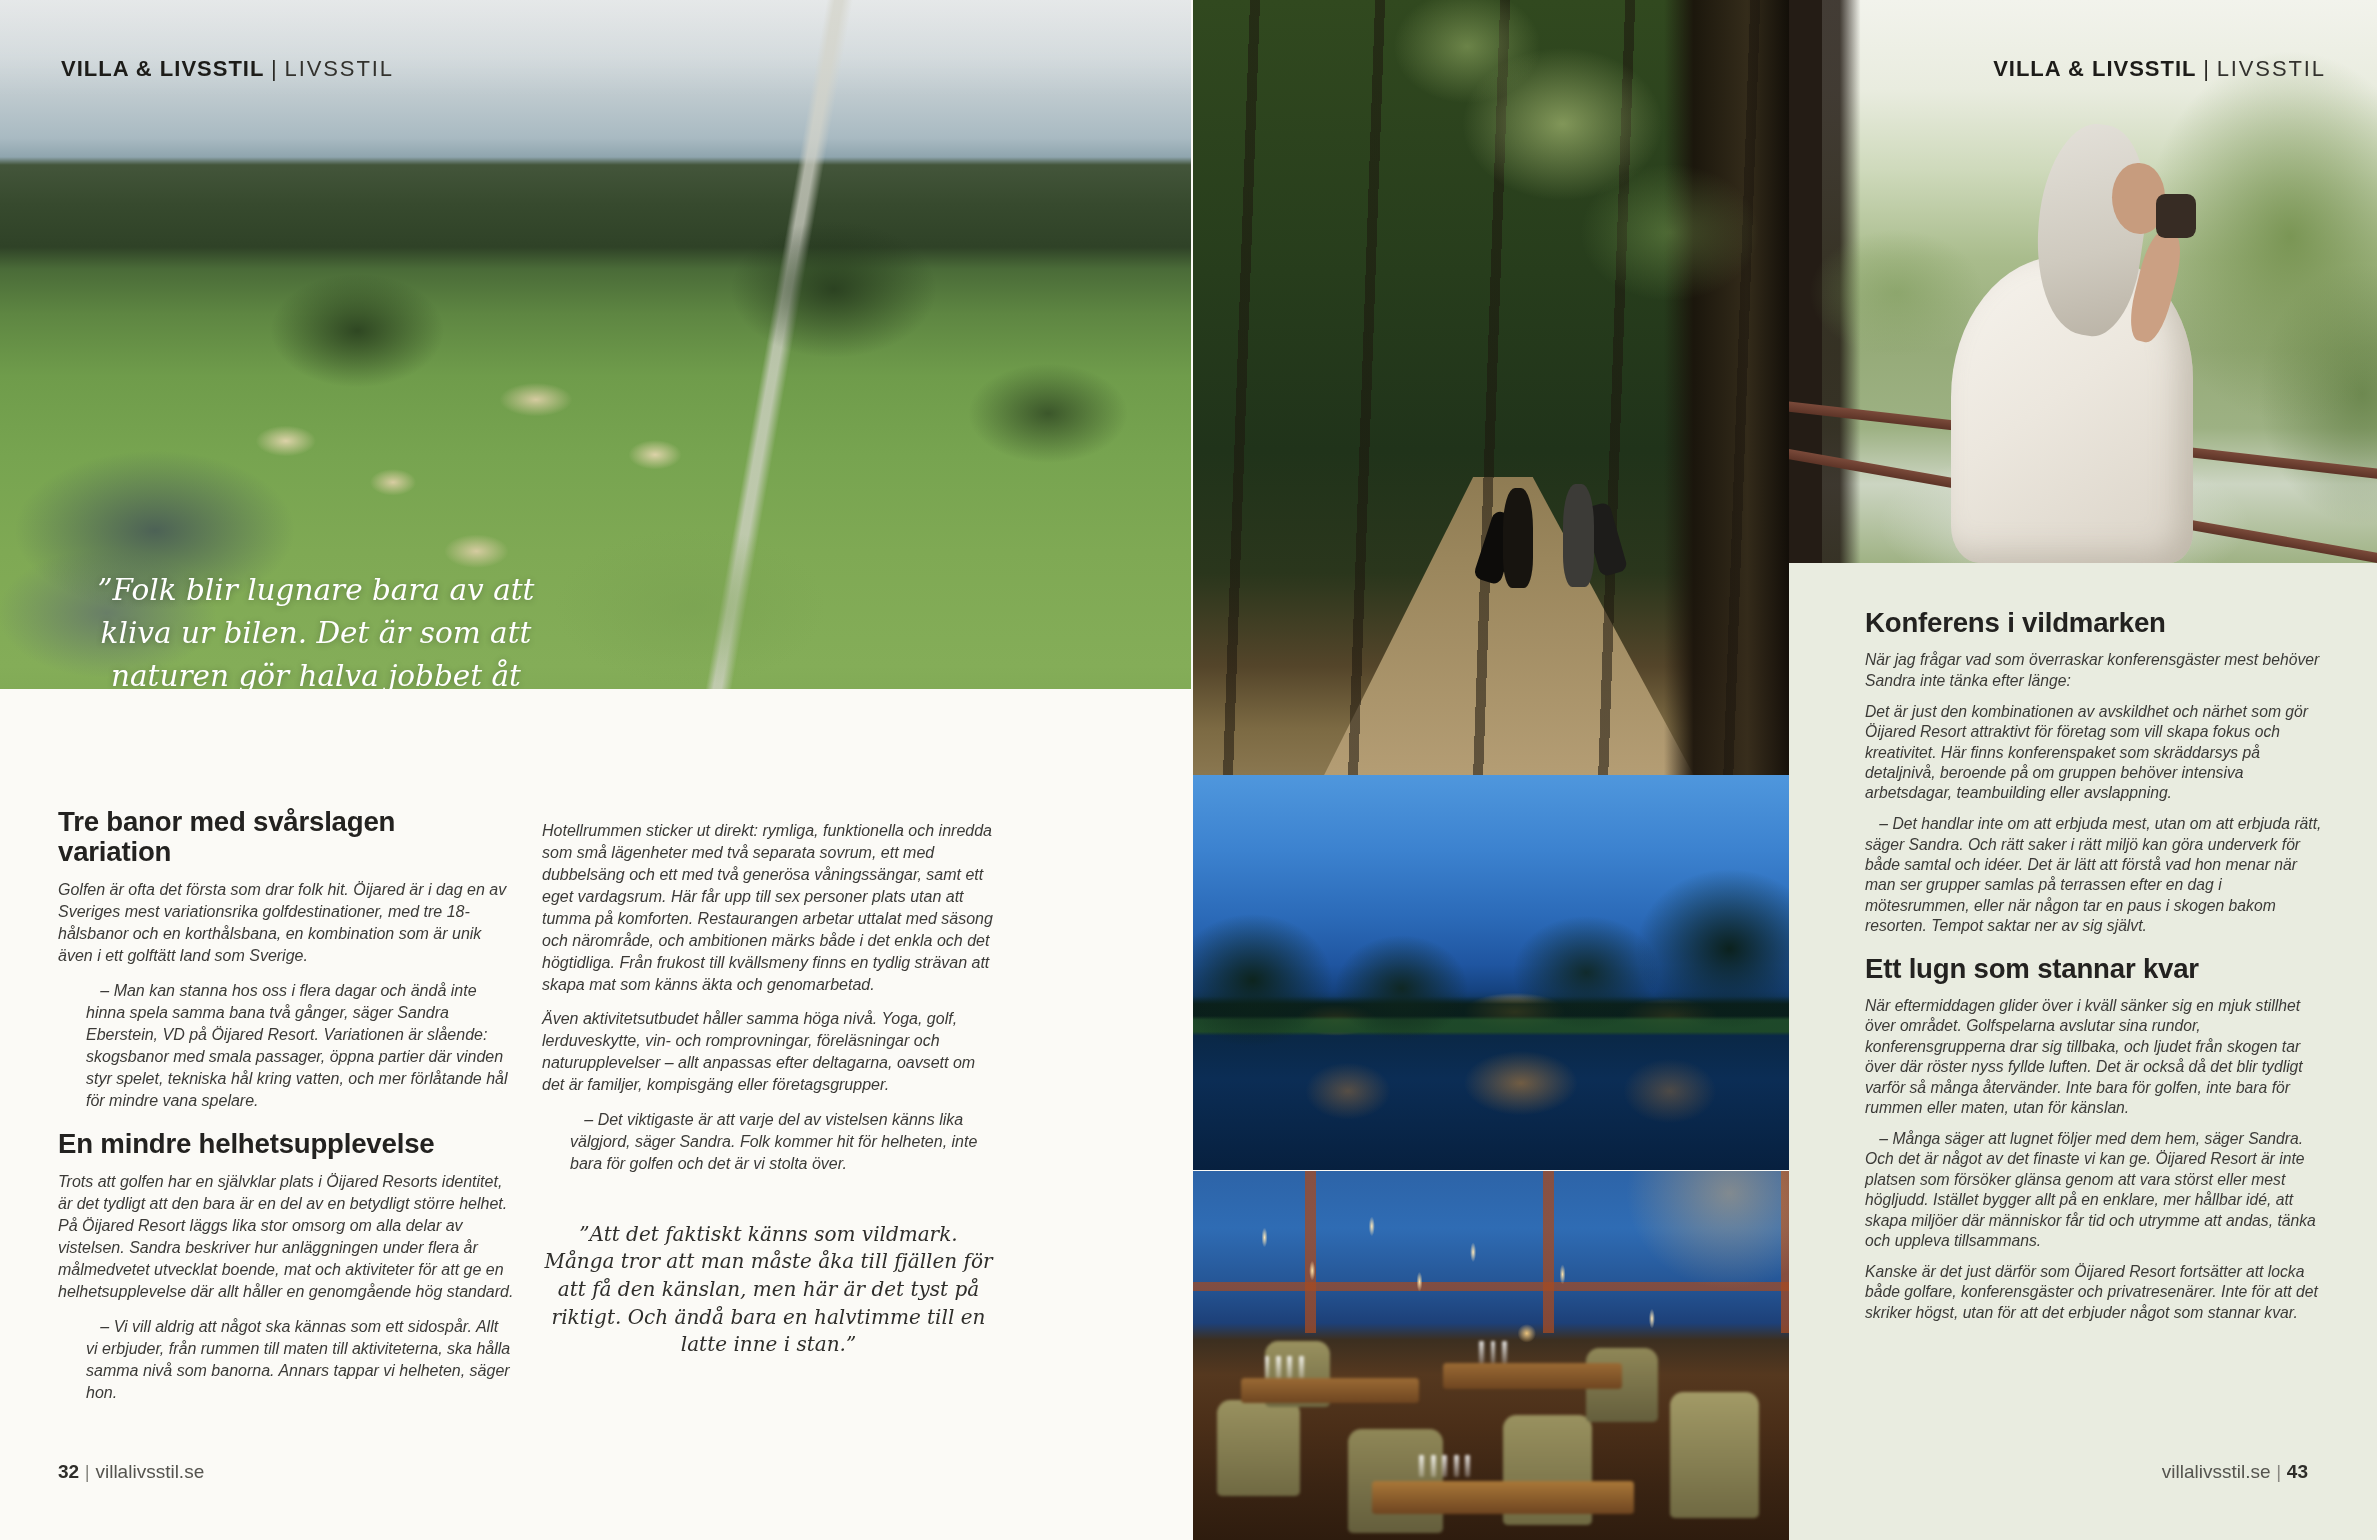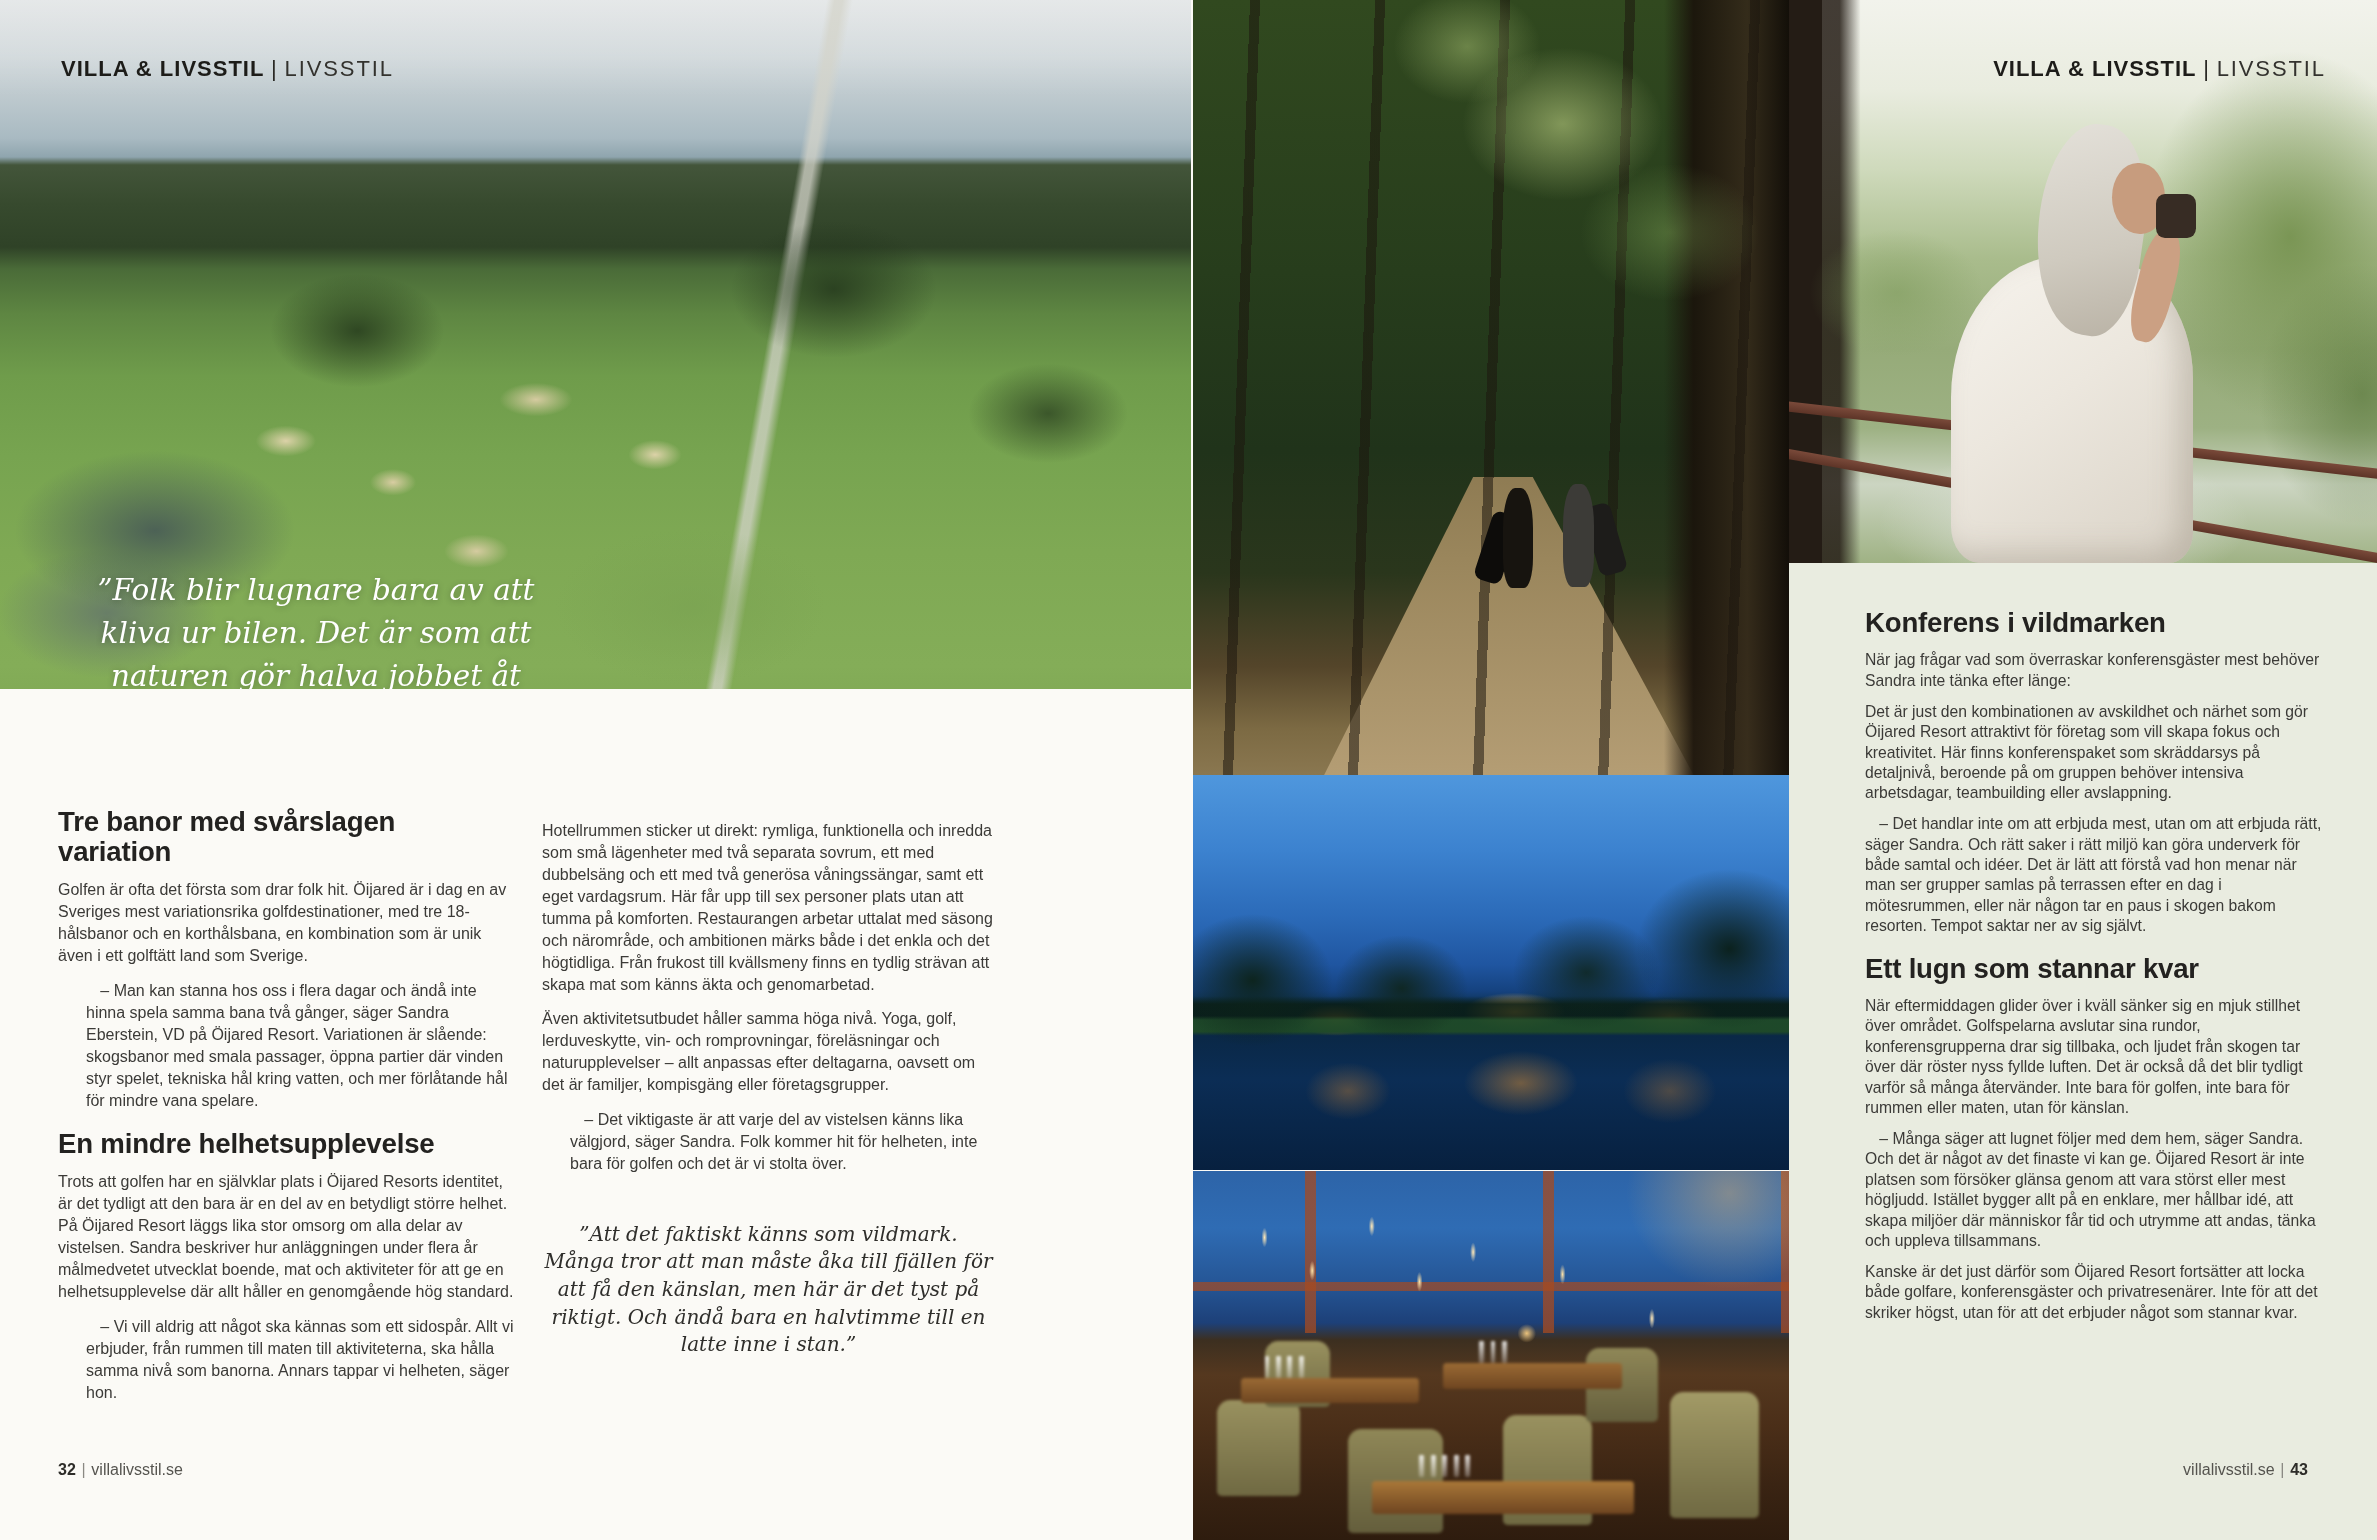--- a/index.html
+++ b/index.html
@@ -109,39 +109,39 @@
   .gl1{left:12%;top:50%;} .gl2{left:48%;top:46%;} .gl3{left:38%;top:77%;}
   
   #green-panel{position:absolute;left:1789px;top:563px;width:597px;height:977px;background:#e9ece0;}
   
   .kicker{position:absolute;top:56px;font-size:22px;letter-spacing:1px;white-space:nowrap;color:#1d1c19;}
   .kicker b{font-weight:700;}
   .kicker .sep{font-weight:300;color:#2a2925;padding:0 6.7px;}
   .kicker .light{font-weight:300;letter-spacing:1.9px;color:#33322e;}
   #kicker-left{left:61px;}
   #kicker-right{right:60px;}
-  .folio{position:absolute;top:1461px;font-size:16px;color:#55544f;font-weight:300;}
+  .folio{position:absolute;top:1461px;font-size:19px;color:#55544f;font-weight:300;}
   .folio b{font-weight:700;color:#2e2d29;}
   .folio .sep{padding:0 5.7px;color:#8a8983;font-weight:300;}
   #folio-left{left:58px;}
   #folio-right{right:78px;}
   
   #photo-quote{position:absolute;left:76px;top:569px;width:480px;text-align:center;color:#fff;
     font-family:"DejaVu Serif",serif;font-style:italic;font-size:29.5px;line-height:43px;
     text-shadow:0 1px 6.7px rgba(0,0,0,.25);}
   #photo-quote .attr{display:block;margin-top:12.4px;font-family:"Liberation Sans",sans-serif;font-style:normal;
     font-size:17px;line-height:19px;letter-spacing:0.5px;text-shadow:0 0.5px 3.8px rgba(0,0,0,.3);}
   
   .col{position:absolute;font-size:16px;line-height:22px;color:#3b3a37;}
   #col-left{left:58px;top:807px;width:456px;}
   #col-mid{left:542px;top:820px;width:453px;}
   #col-right{left:1865px;top:608px;width:460px;font-size:15.7px;line-height:20.4px;}
   .col h2{margin:0 0 12.4px 0;font-size:27.6px;line-height:30px;font-weight:700;color:#232220;letter-spacing:-0.2px;}
   .col h2.later{margin-top:17px;}
-  .col p{margin:0 0 12.4px 0;}
+  .col p{margin:0 0 12.4px 0;font-style:italic;}
   #col-right p{margin:0 0 10.5px 0;}
   .col p.dash{text-indent:14.3px;margin-left:28px;}
   .pull-quote{margin-top:46px;text-align:center;font-family:"DejaVu Serif",serif;font-style:italic;
     font-size:20px;line-height:27.6px;color:#2f2e2b;}
 </style>
 </head>
 <body>
 
 <div class="spread">
 

